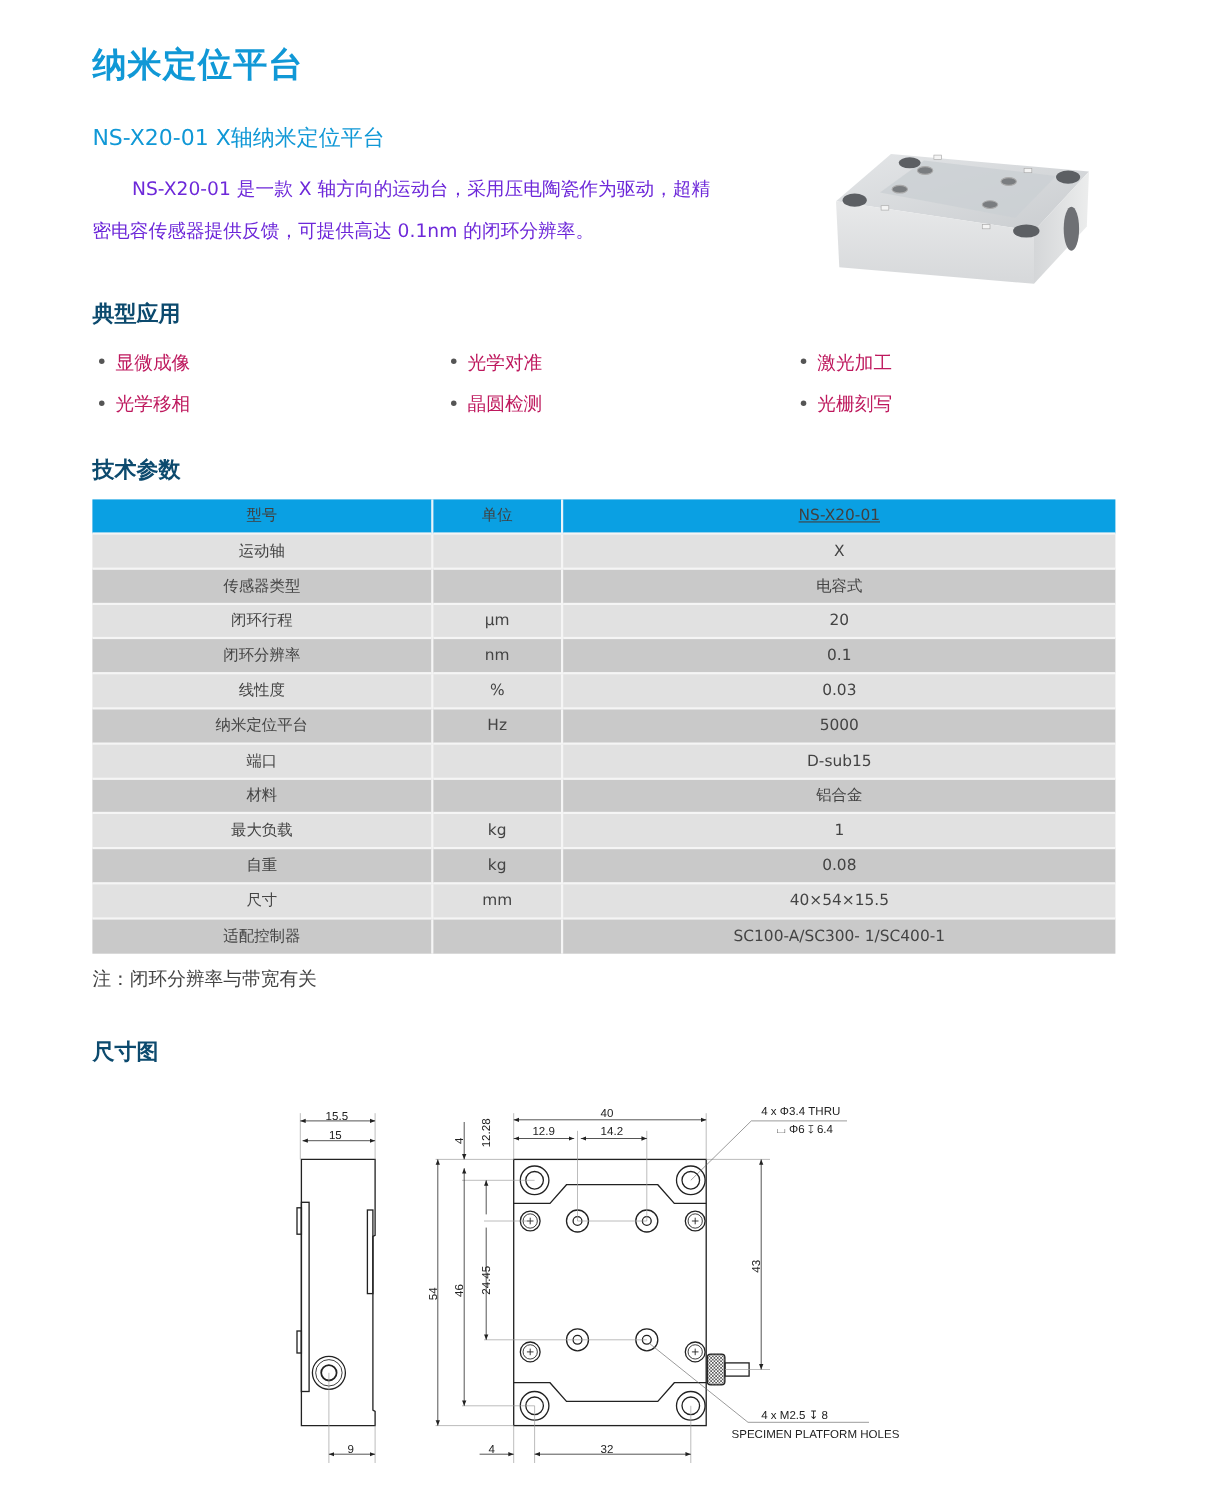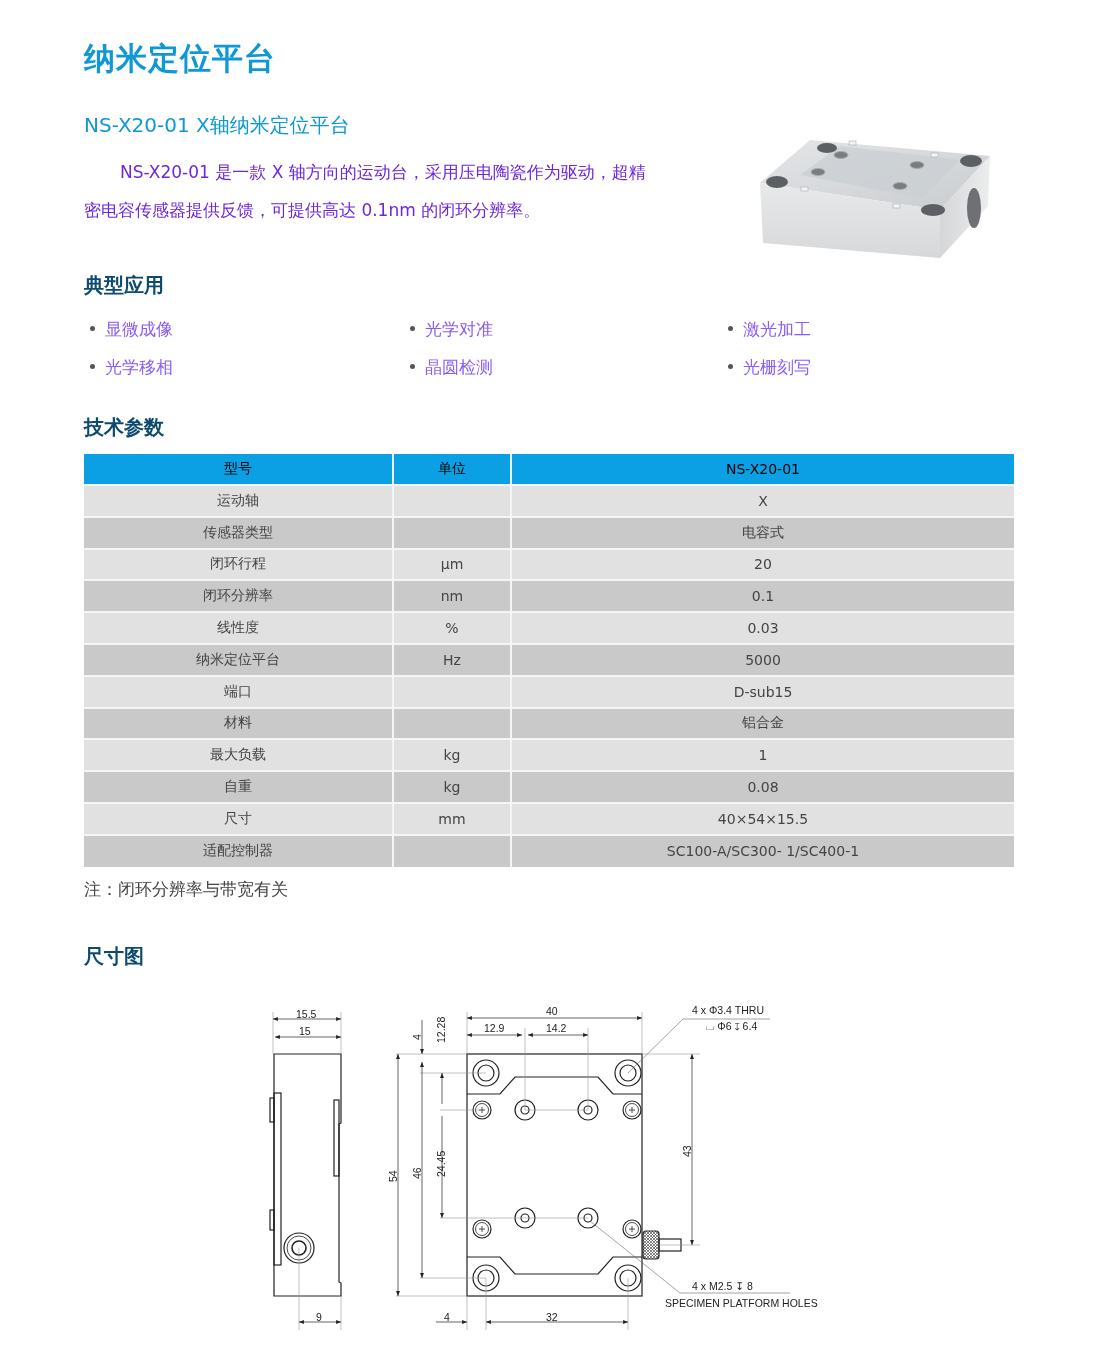--- a/index.html
+++ b/index.html
@@ -4,25 +4,25 @@
 <style>
   * { box-sizing: border-box; margin: 0; padding: 0; }
   html, body { width: 1100px; height: 1354px; background: #ffffff; overflow: hidden; }
   body { position: relative; font-family: "DejaVu Sans", "Liberation Sans", sans-serif; color: #333333; }
   .abs { position: absolute; }
   .page-title { left: 84px; top: 38px; font-size: 31px; font-weight: bold; color: #1098d6; letter-spacing: 1px; }
   .subtitle { left: 84px; top: 112px; font-size: 20px; color: #1098d6; }
   .para { left: 84px; width: 620px; font-size: 17px; color: #6d28d9; line-height: 38px; }
   .para-1 { top: 153px; text-indent: 36px; }
   .section-title { left: 84px; font-size: 20px; font-weight: bold; color: #0c4a6e; text-align: right; }
-  .bullet { font-size: 17px; color: #8b5cf6; white-space: nowrap; }
+  .bullet { font-size: 17px; color: #be185d; white-space: nowrap; }
   .bullet .dot { display: inline-block; width: 5px; height: 5px; border-radius: 50%; background: #555; vertical-align: middle; margin-right: 10px; position: relative; top: -2px; }
   .spec-table { position: absolute; left: 84px; top: 454px; width: 930px; border-collapse: collapse; font-size: 14px; color: #444; }
-  .spec-table th { background: #0aa0e3; color: #000000; font-weight: normal; height: 31px; border-right: 2px solid #e9f4fb; text-align: center; }
-  .spec-table th:last-child { border-right: none; }
+  .spec-table th { background: #0aa0e3; color: #404040; font-weight: normal; height: 31px; border-right: 2px solid #e9f4fb; text-align: center; }
+  .spec-table th:last-child { border-right: none; text-decoration: underline; }
   .spec-table td { height: 31.8px; text-align: center; border-right: 2px solid #f5f5f5; border-top: 2px solid #f5f5f5; }
   .spec-table td:last-child { border-right: none; }
   .spec-table tr.odd td { background: #e1e1e1; }
   .spec-table tr.even td { background: #c9c9c9; }
   .col-1 { width: 309px; }
   .col-2 { width: 118px; }
   .col-3 { width: 503px; }
   .note { left: 84px; top: 878px; font-size: 17px; color: #444; }
   .product-image { left: 745px; top: 128px; width: 250px; height: 135px; }
   .drawing { left: 0; top: 990px; width: 1100px; height: 364px; }

